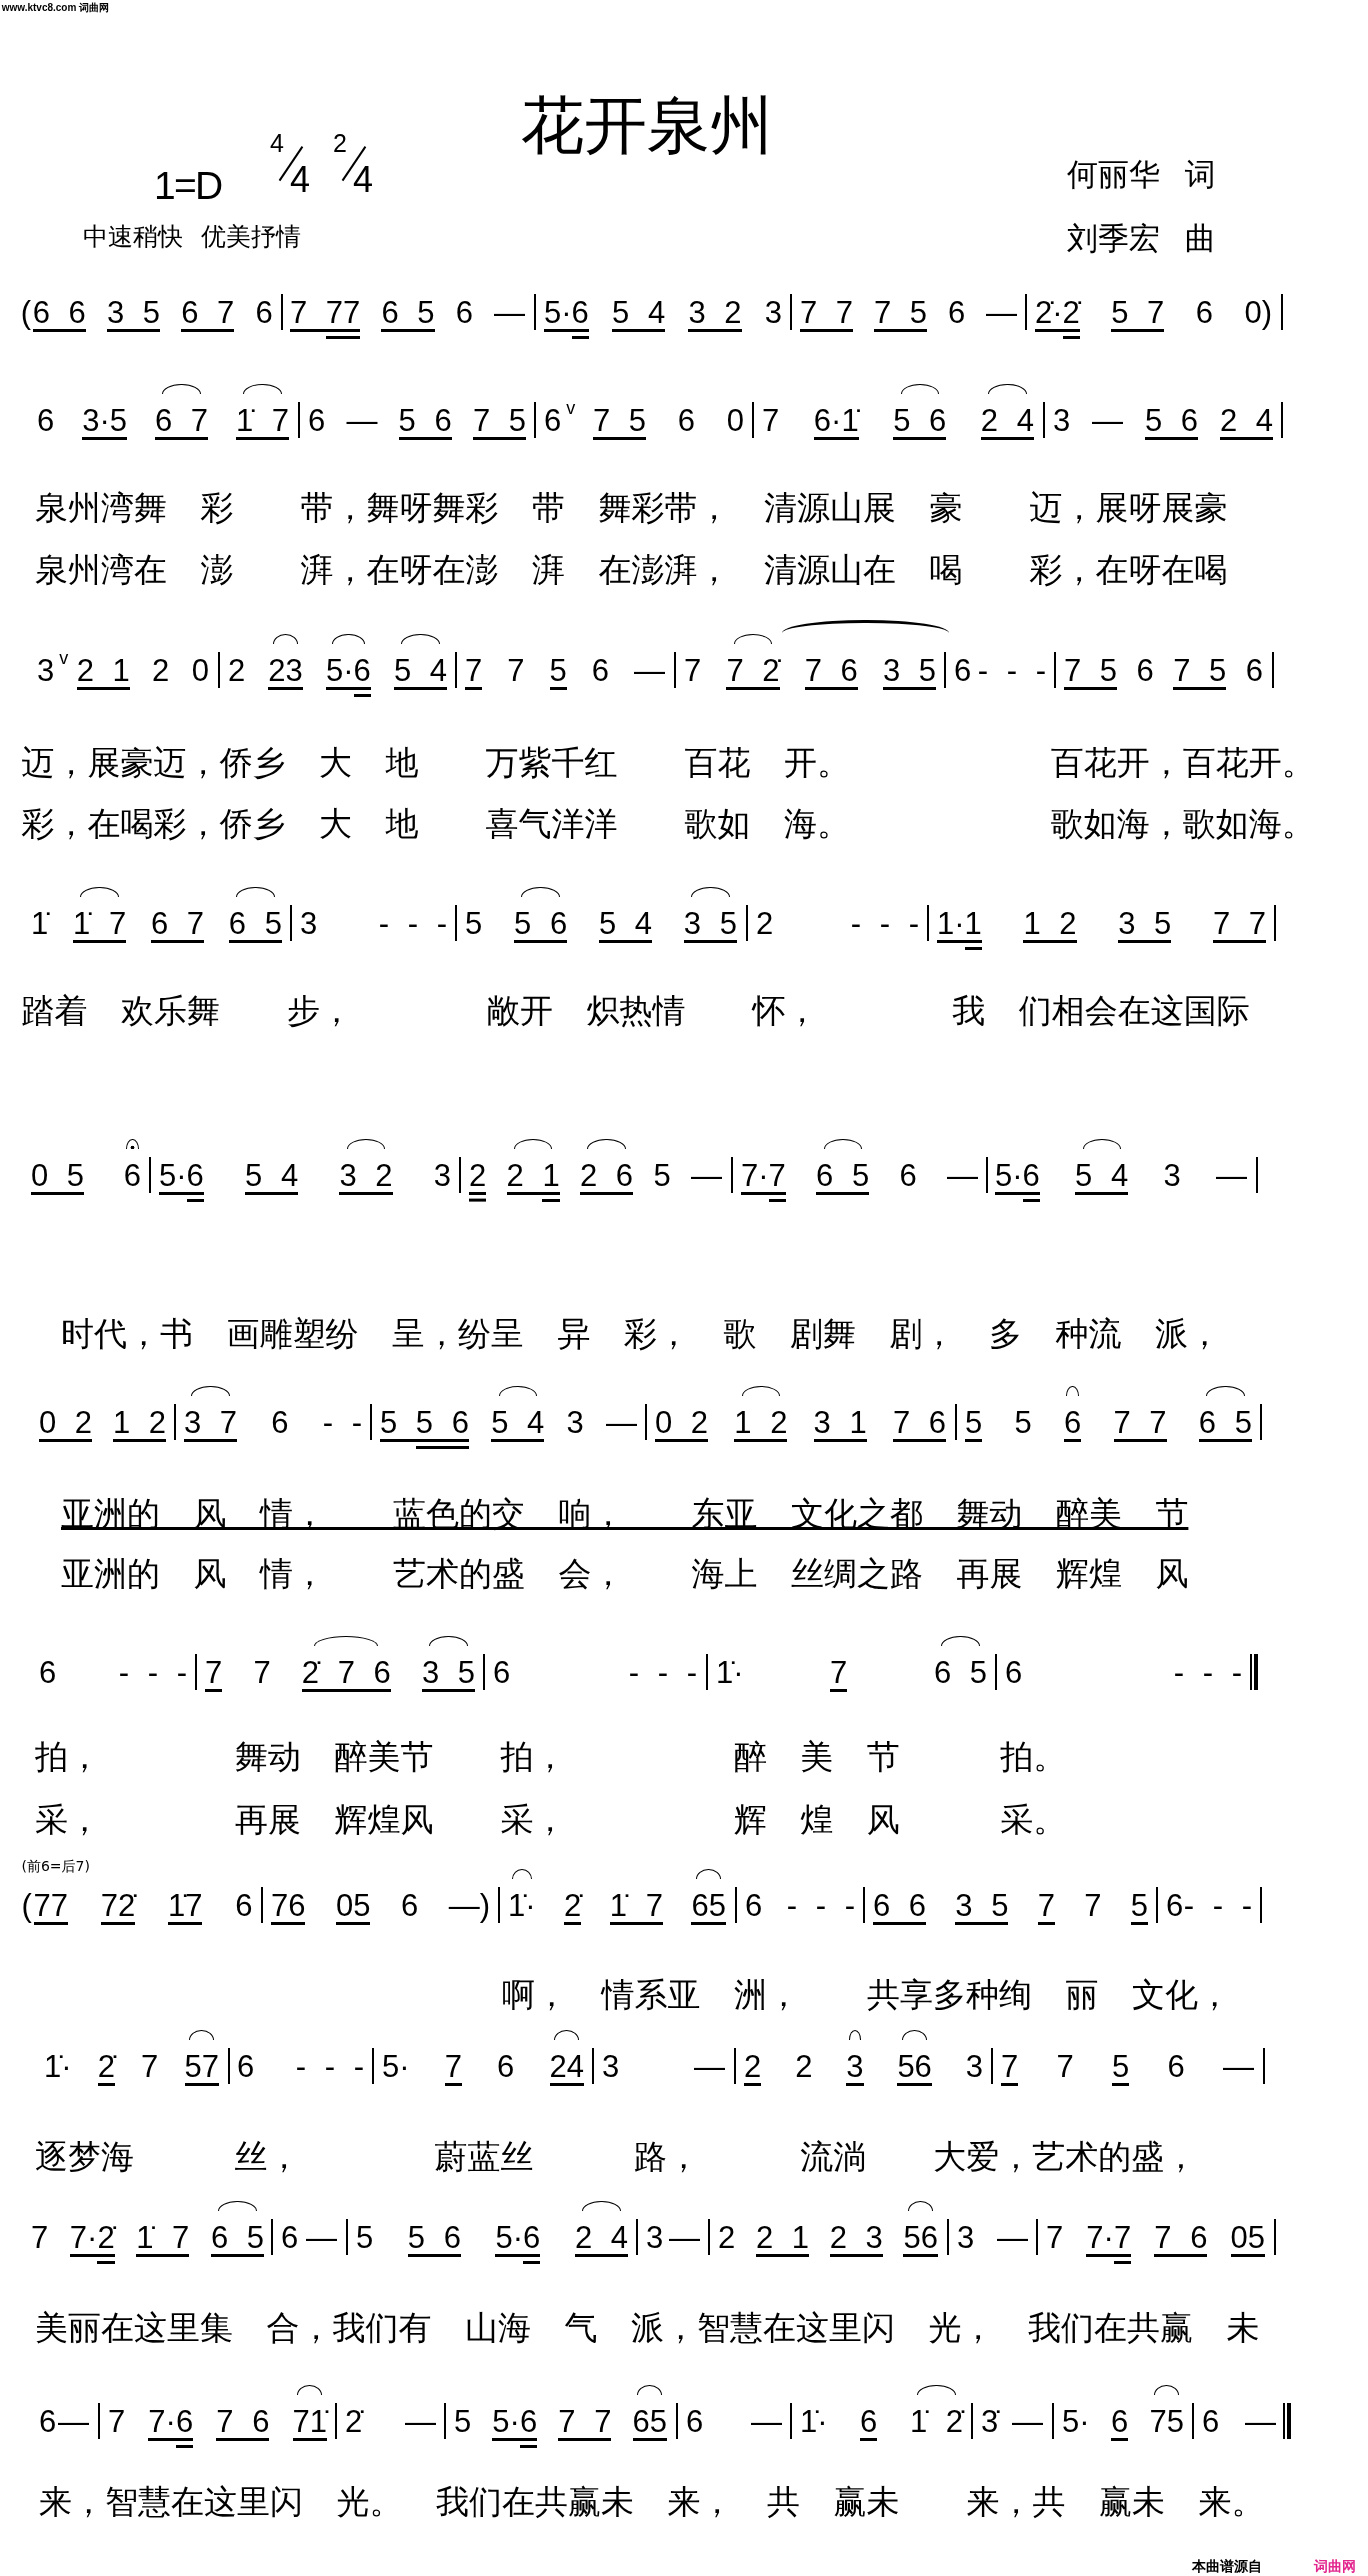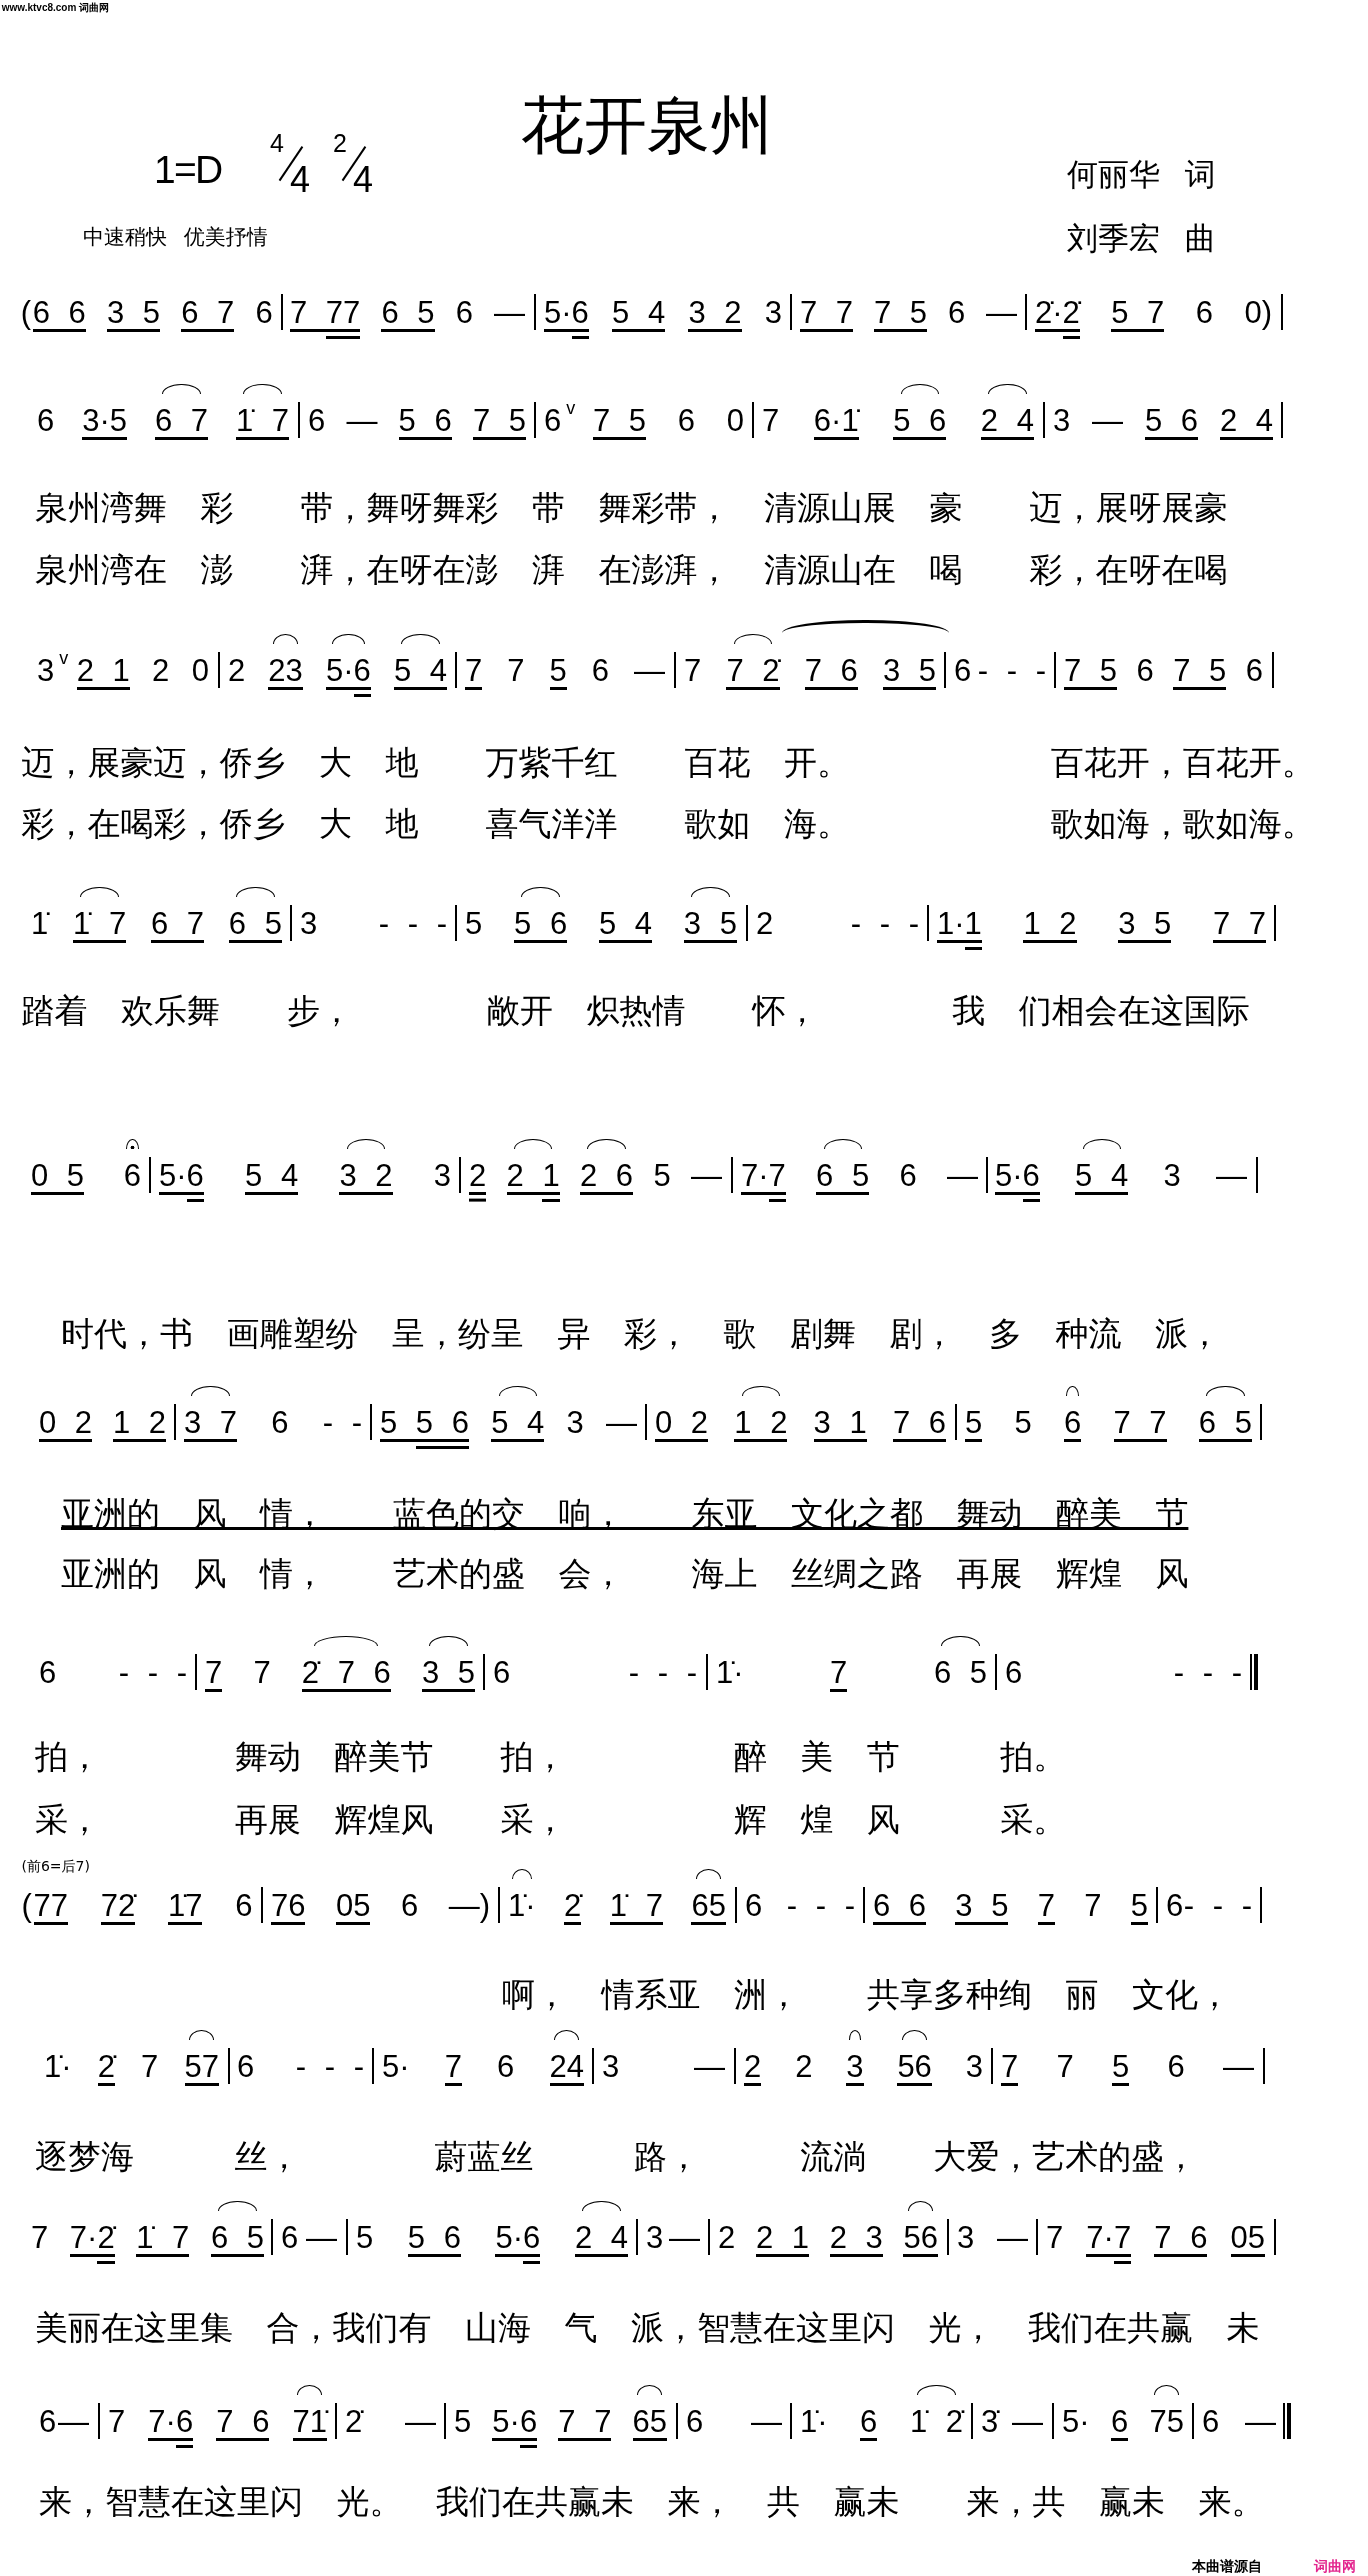--- a/index.html
+++ b/index.html
@@ -8,28 +8,28 @@
       background: #ffffff; color: #000000;
       font-family: "Liberation Sans", sans-serif;
     }
     .abs { position: absolute; }
     .watermark { left: 1.7px; top: 1.7px; font-size: 10px; line-height: 11.6px; font-family: "Liberation Sans", sans-serif; font-weight: bold; }
     .title {
       position: absolute; left: 521px; top: 89px; margin: 0;
       font-size: 63px; line-height: 74px; font-weight: normal;
       font-family: "DejaVu Serif", serif;
     }
-    .key { left: 154px; top: 148px; font-size: 39px; line-height: 43px; letter-spacing: -1.7px; }
+    .key { left: 154px; top: 164px; font-size: 39px; line-height: 43px; letter-spacing: -1.7px; }
     .ts { width: 41px; height: 68px; }
     .ts1 { left: 270px; top: 131px; }
     .ts2 { left: 333px; top: 131px; }
     .ts .num { position: absolute; left: 0; top: 0; font-size: 25px; line-height: 25px; }
     .ts .den { position: absolute; left: 20px; top: 31px; font-size: 36px; line-height: 36px; }
     .ts .slash { position: absolute; left: 20px; top: 11.6px; width: 1.7px; height: 41px; background: #000; transform: rotate(34deg); }
-    .tempo { left: 83px; top: 222px; font-size: 21px; line-height: 30px; word-spacing: 10px; font-family: "DejaVu Sans", sans-serif; }
+    .tempo { left: 83px; top: 222px; font-size: 25px; line-height: 30px; word-spacing: 10px; font-family: "DejaVu Sans", sans-serif; }
     .lyricist, .composer { left: 1067px; font-size: 31px; line-height: 36px; word-spacing: 15px; font-family: "DejaVu Sans", sans-serif; }
     .lyricist { top: 156px; }
     .composer { top: 220px; }
 
     #score, #lyrics { position: absolute; left: 0; top: 0; width: 1369px; height: 2576px; }
     .system { position: absolute; left: 0; width: 1369px; height: 50px; }
     .measure {
       position: absolute; top: 0; height: 50px;
       display: flex; align-items: center; justify-content: space-between;
       font-size: 31px; font-family: "Liberation Sans", sans-serif;

